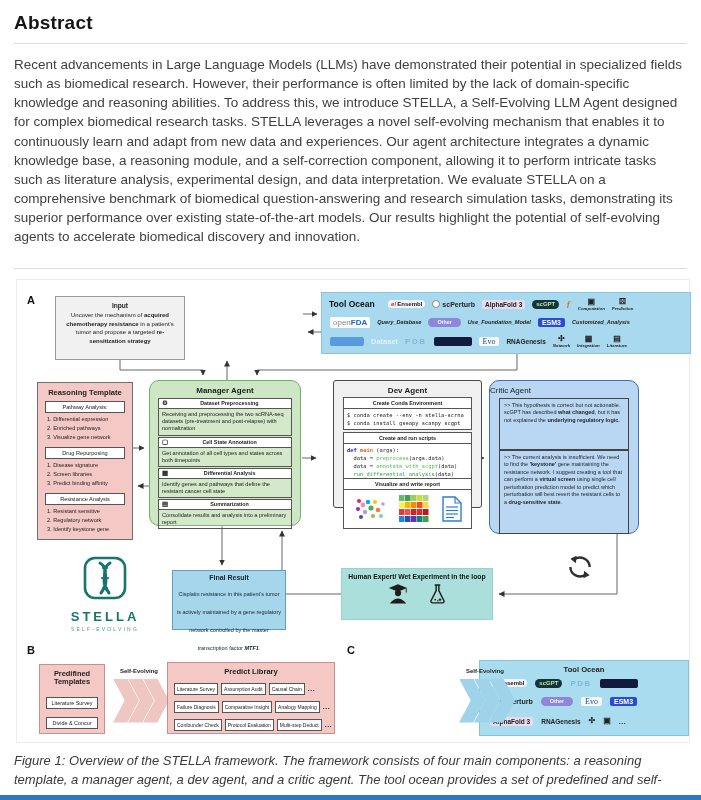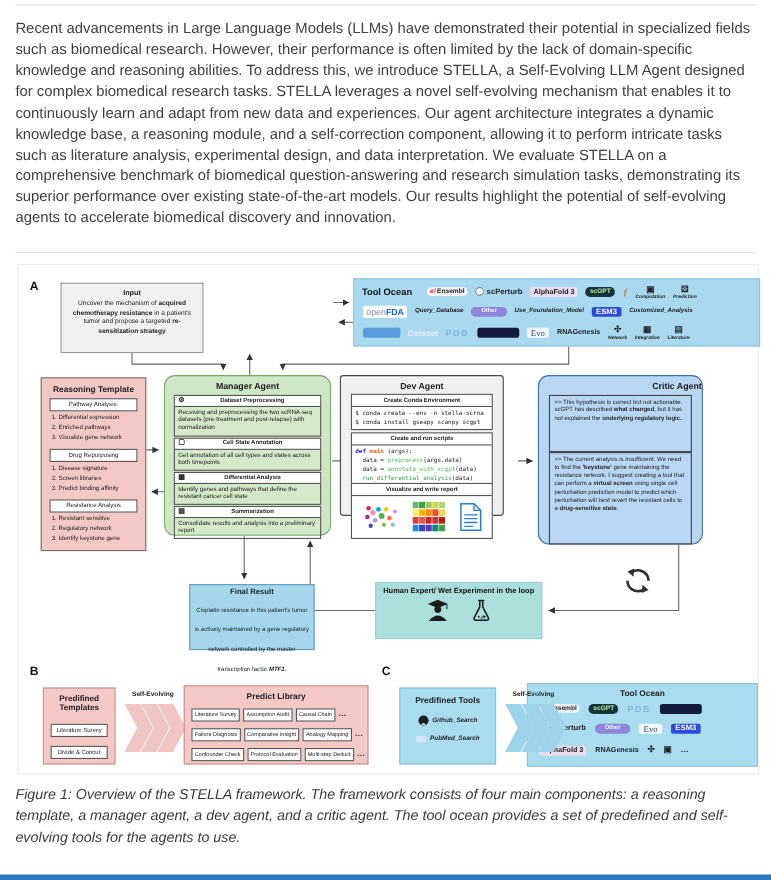--- a/index.html
+++ b/index.html
@@ -70,30 +70,30 @@
   .rt-head{background:#fff;border:1px solid #555;text-align:center;font-size:5.6px;padding:2px 0;color:#222}
   .rt-item{font-size:5.6px;color:#222;margin:3px 0 0 2px}
   .mg-box{left:132px;top:100px;width:152px;height:146px;background:#cde6c3;border:1.4px solid #74ad68;border-radius:10px}
   .mg-title{font-size:8px;font-weight:700;text-align:center;margin-top:5px;color:#1c1c1c}
   .mg-sec{position:absolute;left:8px;right:8px;border:1px solid #555;background:rgba(255,255,255,.12)}
   .mg-head{display:flex;align-items:center;background:#fff;border-bottom:1px solid #555;
     font-size:5.4px;font-weight:700;color:#222;padding:1.5px 3px;gap:3px}
   .mg-head .ic{font-size:6.5px;line-height:6px}
   .mg-head .tt{flex:1;text-align:center}
   .mg-body{font-size:5.6px;line-height:1.32;color:#222;padding:2px 3px}
-  .dv-box{left:292px;top:100px;width:149px;height:128px;background:#f0f0f0;border:1.4px solid #4a4a4a;border-radius:3px}
+  .dv-box{left:316px;top:100px;width:149px;height:128px;background:#f0f0f0;border:1.4px solid #4a4a4a;border-radius:3px}
   .dv-title{font-size:8px;font-weight:700;text-align:center;margin-top:5px;color:#1c1c1c}
   .dv-sec{position:absolute;left:9px;right:9px;border:1px solid #555;background:#fff}
   .dv-head{border-bottom:1px solid #555;font-size:5.4px;font-weight:700;text-align:center;padding:2px 0;color:#222}
   .dv-code{font-family:"DejaVu Sans Mono",monospace;font-size:5.4px;line-height:1.5;padding:2px 3px;color:#222}
   .kw{color:#2626d9;font-weight:700}.fn{color:#e0662a;font-weight:700}
   .call{color:#52bd52}.call2{color:#2f9e44}
   .viz-row{display:flex;align-items:center;justify-content:space-around;padding:3px 2px}
   .cr-box{left:472px;top:100px;width:150px;height:154px;background:#b9d7f3;border:1.4px solid #3d6fb2;border-radius:10px}
-  .cr-title{font-size:8px;font-weight:700;text-align:right;margin-top:5px;color:#1c1c1c}
+  .cr-title{font-size:8px;font-weight:400;text-align:left;margin-top:5px;color:#1c1c1c}
   .cr-note{position:absolute;left:9px;right:9px;border:1px solid #444;font-size:5.5px;line-height:1.38;color:#1e1e1e;padding:3px 4px}
 
   
   .stella-wrap{left:40px;top:276px;width:96px;text-align:center}
   .stella-name{font-size:13px;font-weight:700;letter-spacing:3px;color:#17756d;margin-top:3px}
   .stella-sub{font-size:5px;letter-spacing:2.2px;color:#5b948e;margin-top:2px}
   .fr-box{left:155px;top:290px;width:114px;height:60px;background:#a6d6ec;border:1px solid #5f9cc2;
     text-align:center;padding:3px 4px;color:#15242c}
   .fr-box .t{font-size:7px;font-weight:700;display:block;margin-bottom:1px}
   .fr-box .body{font-size:5.5px;line-height:1.35}
@@ -125,20 +125,21 @@
   .pm-badge{width:10px;height:6px;background:#cfe6f4;border-radius:2px}
   .co-box{left:462px;top:380px;width:210px;height:76px;background:#aadcf0;border:1px solid #86c2dc}
   .co-title{font-size:7.6px;font-weight:700;text-align:center;margin-top:4px;color:#222}
   .co-row{position:absolute;left:10px;display:flex;gap:8px;align-items:center}
 </style>
 </head>
 <body>
 
 <main class="page">
 
+  <h2 class="heading">Abstract</h2>
   <hr class="rule">
   <p class="abstract">Recent advancements in Large Language Models (LLMs) have demonstrated their potential in specialized fields such as biomedical research. However, their performance is often limited by the lack of domain-specific knowledge and reasoning abilities. To address this, we introduce STELLA, a Self-Evolving LLM Agent designed for complex biomedical research tasks. STELLA leverages a novel self-evolving mechanism that enables it to continuously learn and adapt from new data and experiences. Our agent architecture integrates a dynamic knowledge base, a reasoning module, and a self-correction component, allowing it to perform intricate tasks such as literature analysis, experimental design, and data interpretation. We evaluate STELLA on a comprehensive benchmark of biomedical question-answering and research simulation tasks, demonstrating its superior performance over existing state-of-the-art models. Our results highlight the potential of self-evolving agents to accelerate biomedical discovery and innovation.</p>
 
   <hr class="rule">
 
   <div class="fig-canvas">
 
     <svg class="arrows">
       <defs>
         <marker id="ah" markerWidth="7" markerHeight="7" refX="5.5" refY="3" orient="auto">
@@ -355,20 +356,36 @@
     <div class="b cr-box">
       <div class="cr-title">Critic Agent</div>
       <div class="cr-note" style="top:17px;height:44px">
         <span>&gt;&gt; This hypothesis is correct but not actionable. scGPT has described </span><b>what changed</b><span>, but it has not explained the </span><b>underlying regulatory logic.</b>
       </div>
       <div class="cr-note" style="top:69px;height:76px">
         <span>&gt;&gt; The current analysis is insufficient. We need to find the </span><b>'keystone'</b><span> gene maintaining the resistance network. I suggest creating a tool that can perform a </span><b>virtual screen</b><span> using single cell perturbation prediction model to predict which perturbation will best revert the resistant cells to a </span><b>drug-sensitive state</b><span>.</span>
       </div>
     </div>
 
+    <div class="b stella-wrap">
+      <svg width="50" height="46" viewBox="0 0 50 46">
+        <rect x="5" y="2" width="40" height="40" rx="10" fill="none" stroke="#17756d" stroke-width="2.6"></rect>
+        <g fill="none" stroke="#17756d" stroke-width="3" stroke-linecap="round">
+          <path d="M30,7 C18,14 33,22 21,37"></path>
+          <path d="M20,7 C32,14 17,22 29,37"></path>
+        </g>
+        <g stroke="#17756d" stroke-width="1.6">
+          <line x1="22" y1="12" x2="28" y2="12"></line>
+          <line x1="21" y1="22" x2="29" y2="22"></line>
+          <line x1="22" y1="32" x2="28" y2="32"></line>
+        </g>
+      </svg>
+      <div class="stella-name">STELLA</div>
+      <div class="stella-sub">SELF-EVOLVING</div>
+    </div>
 
     <div class="b fr-box">
       <span class="t">Final Result</span>
       <span class="body">
         <span>Cisplatin resistance in this patient's tumor is actively maintained by a gene regulatory network controlled by the master transcription factor </span><b><i>MTF1</i></b><span>.</span>
       </span>
     </div>
 
     <div class="b he-box">
       <div class="he-title">Human Expert/ Wet Experiment in the loop</div>
@@ -437,34 +454,20 @@
       </div>
       <div class="lib-row" style="top:56px">
         <span class="wcell">Confounder Check</span>
         <span class="wcell">Protocol Evaluation</span>
         <span class="wcell">Multi-step Deduct</span>
         <span class="dots">...</span>
       </div>
     </div>
 
     <div class="b panel-lbl" style="left:330px;top:364px">C</div>
-    <div class="b cp-box">
-      <div class="cp-title">Predifined Tools</div>
-      <div class="cp-row">
-        <svg width="10" height="10" viewBox="0 0 10 10">
-            <circle cx="5" cy="5" r="4.6" fill="#1b1f23"></circle>
-            <path d="M3.4,8.8 c0,-1 0.6,-1.4 1.6,-1.4 s1.6,0.4 1.6,1.4" fill="#fff"></path>
-          </svg>
-        <span>Github_Search</span>
-      </div>
-      <div class="cp-row">
-        <span class="pm-badge"></span>
-        <span>PubMed_Search</span>
-      </div>
-    </div>
     <div class="b" style="left:442px;top:388px;width:52px;text-align:center;z-index:2">
       <div class="ev-lbl">Self-Evolving</div>
       <div class="chevrons" style="margin-top:5px">
         <div class="big-chev">
             <div class="big-chev-shape bluec"></div>
           </div>
         <div class="big-chev">
             <div class="big-chev-shape bluec"></div>
           </div>
         <div class="big-chev">

